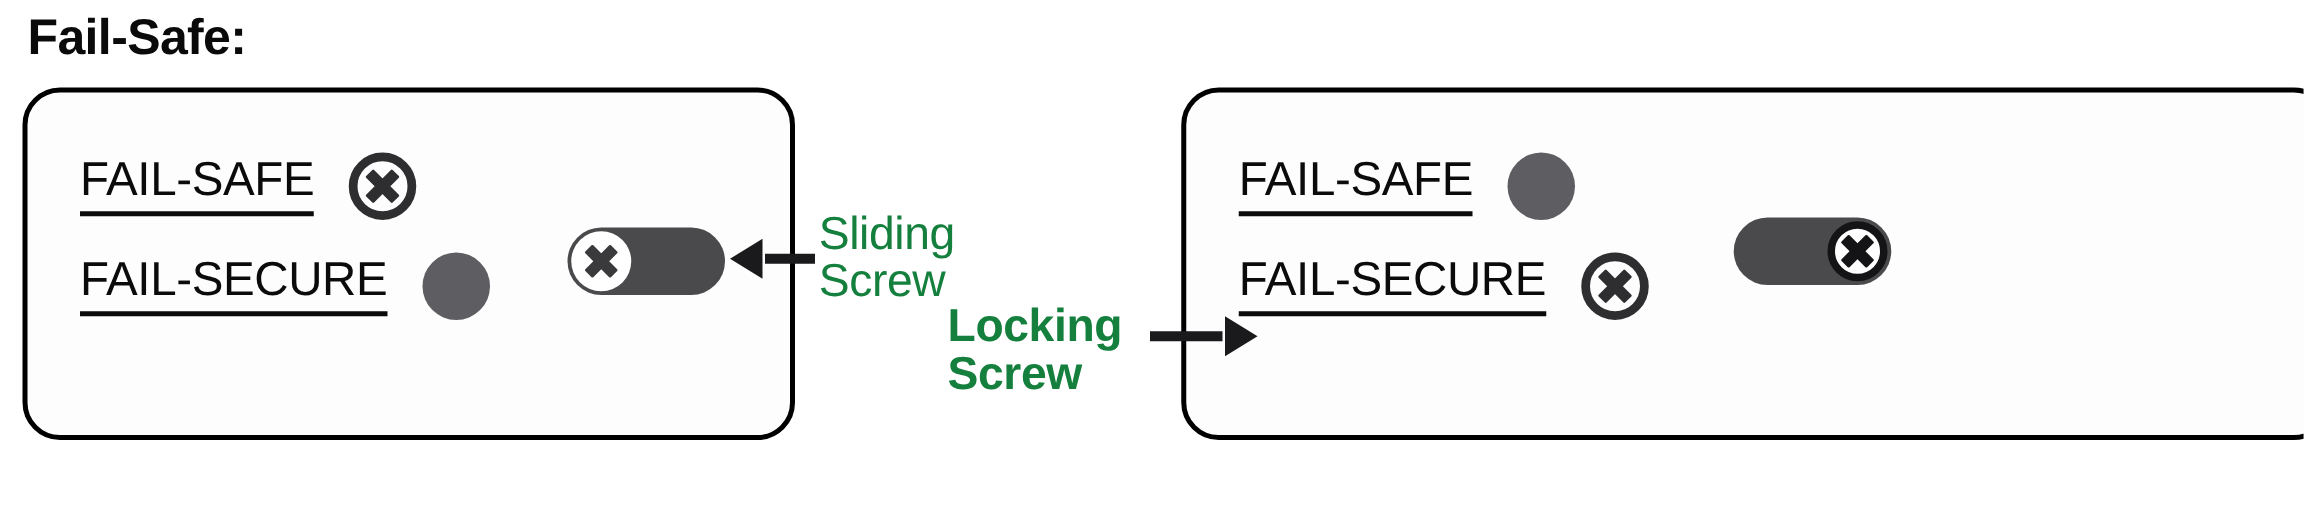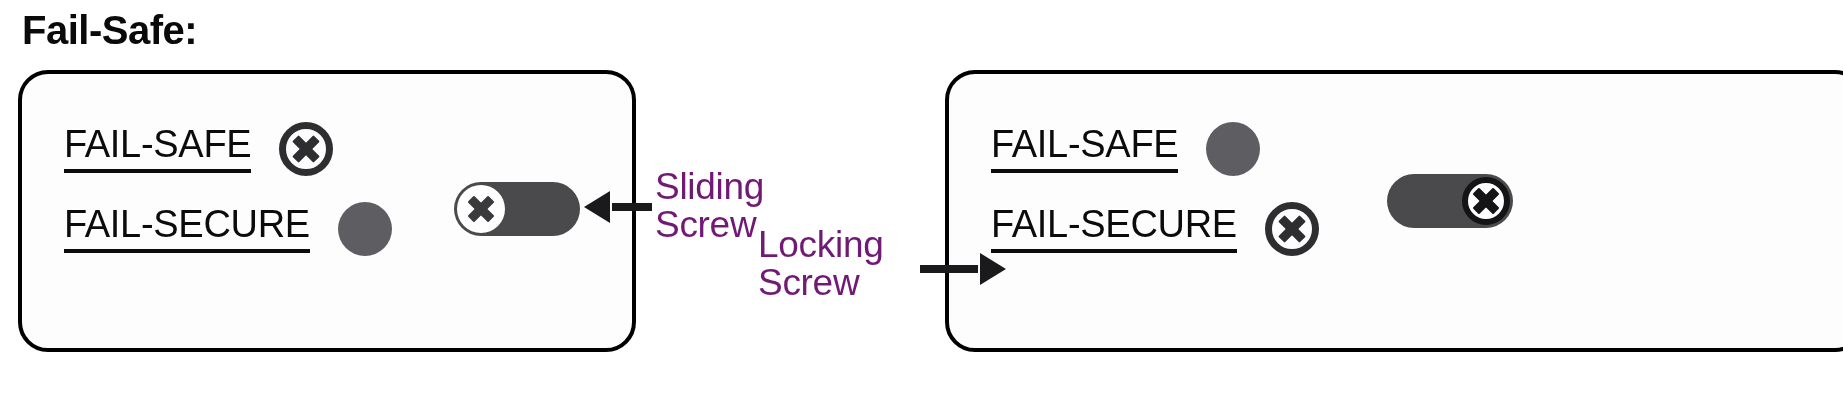--- a/index.html
+++ b/index.html
@@ -132,27 +132,27 @@
   .toggle-knob.ring::after { background: #141416; }
   .toggle-knob.ring {
     border: 6px solid #141416;
     box-sizing: border-box;
   }
 
   
   .callout-text {
     position: absolute;
     font-size: 37px;
-    color: #701a75;
+    color: #15803d;
     line-height: 1.03;
     white-space: pre-line;
     letter-spacing: -0.3px;
   }
   #callout-sliding-text { left: 655px; top: 168px; }
-  #callout-locking-text { left: 758px; top: 226px; }
+  #callout-locking-text { left: 758px; top: 242px; font-weight: bold; }
 
   
   .arrow {
     position: absolute;
     height: 8px;
     background: #1a1a1c;
   }
   .arrow::after {
     content: "";
     position: absolute;

